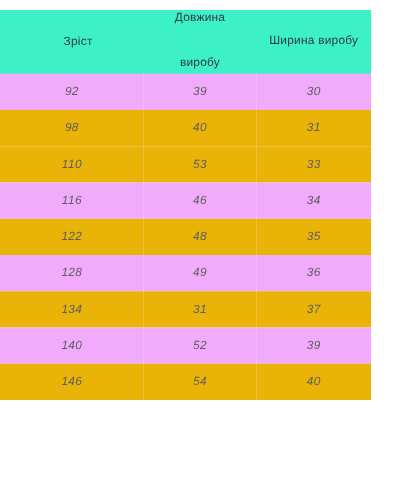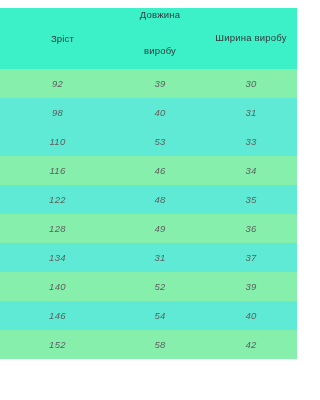--- a/index.html
+++ b/index.html
@@ -45,38 +45,38 @@
   thead th.th-pad-left {
     padding-left: 10px;
   }
   thead th .wrap-line {
     display: block;
   }
   thead th .wrap-line + .wrap-line {
     margin-top: 26px;
   }
   thead th.col-height-head {
-    padding-bottom: 11px;
+    padding-bottom: 1px;
   }
   thead th.col-width-head {
     padding-bottom: 1px;
   }
 
   
   .top-gap {
     height: 8px;
     background: #ffffff;
   }
 
   
   tbody tr {
     height: 29px;
   }
-  tbody tr.odd-row  { background: #86efac; }
-  tbody tr.even-row { background: #5eead4; padding-left: 28px; }
+  tbody tr.odd-row  { background: #f0abfc; }
+  tbody tr.even-row { background: #eab308; padding-left: 28px; }
 
   tbody td {
     text-align: center;
     font-size: 9.5px;
     font-style: italic;
     color: #5e5e5e;
     padding: 0;
     height: 29px;
     vertical-align: middle;
     border: none;
@@ -153,21 +153,16 @@
     <tr class="odd-row">
       <td>140</td>
       <td>52</td>
       <td>39</td>
     </tr>
     <tr class="even-row">
       <td>146</td>
       <td>54</td>
       <td>40</td>
     </tr>
-    <tr class="odd-row">
-      <td>152</td>
-      <td>58</td>
-      <td>42</td>
-    </tr>
   </tbody>
 </table>
 
 <div class="bottom-fill"></div>
 
 </body></html>

